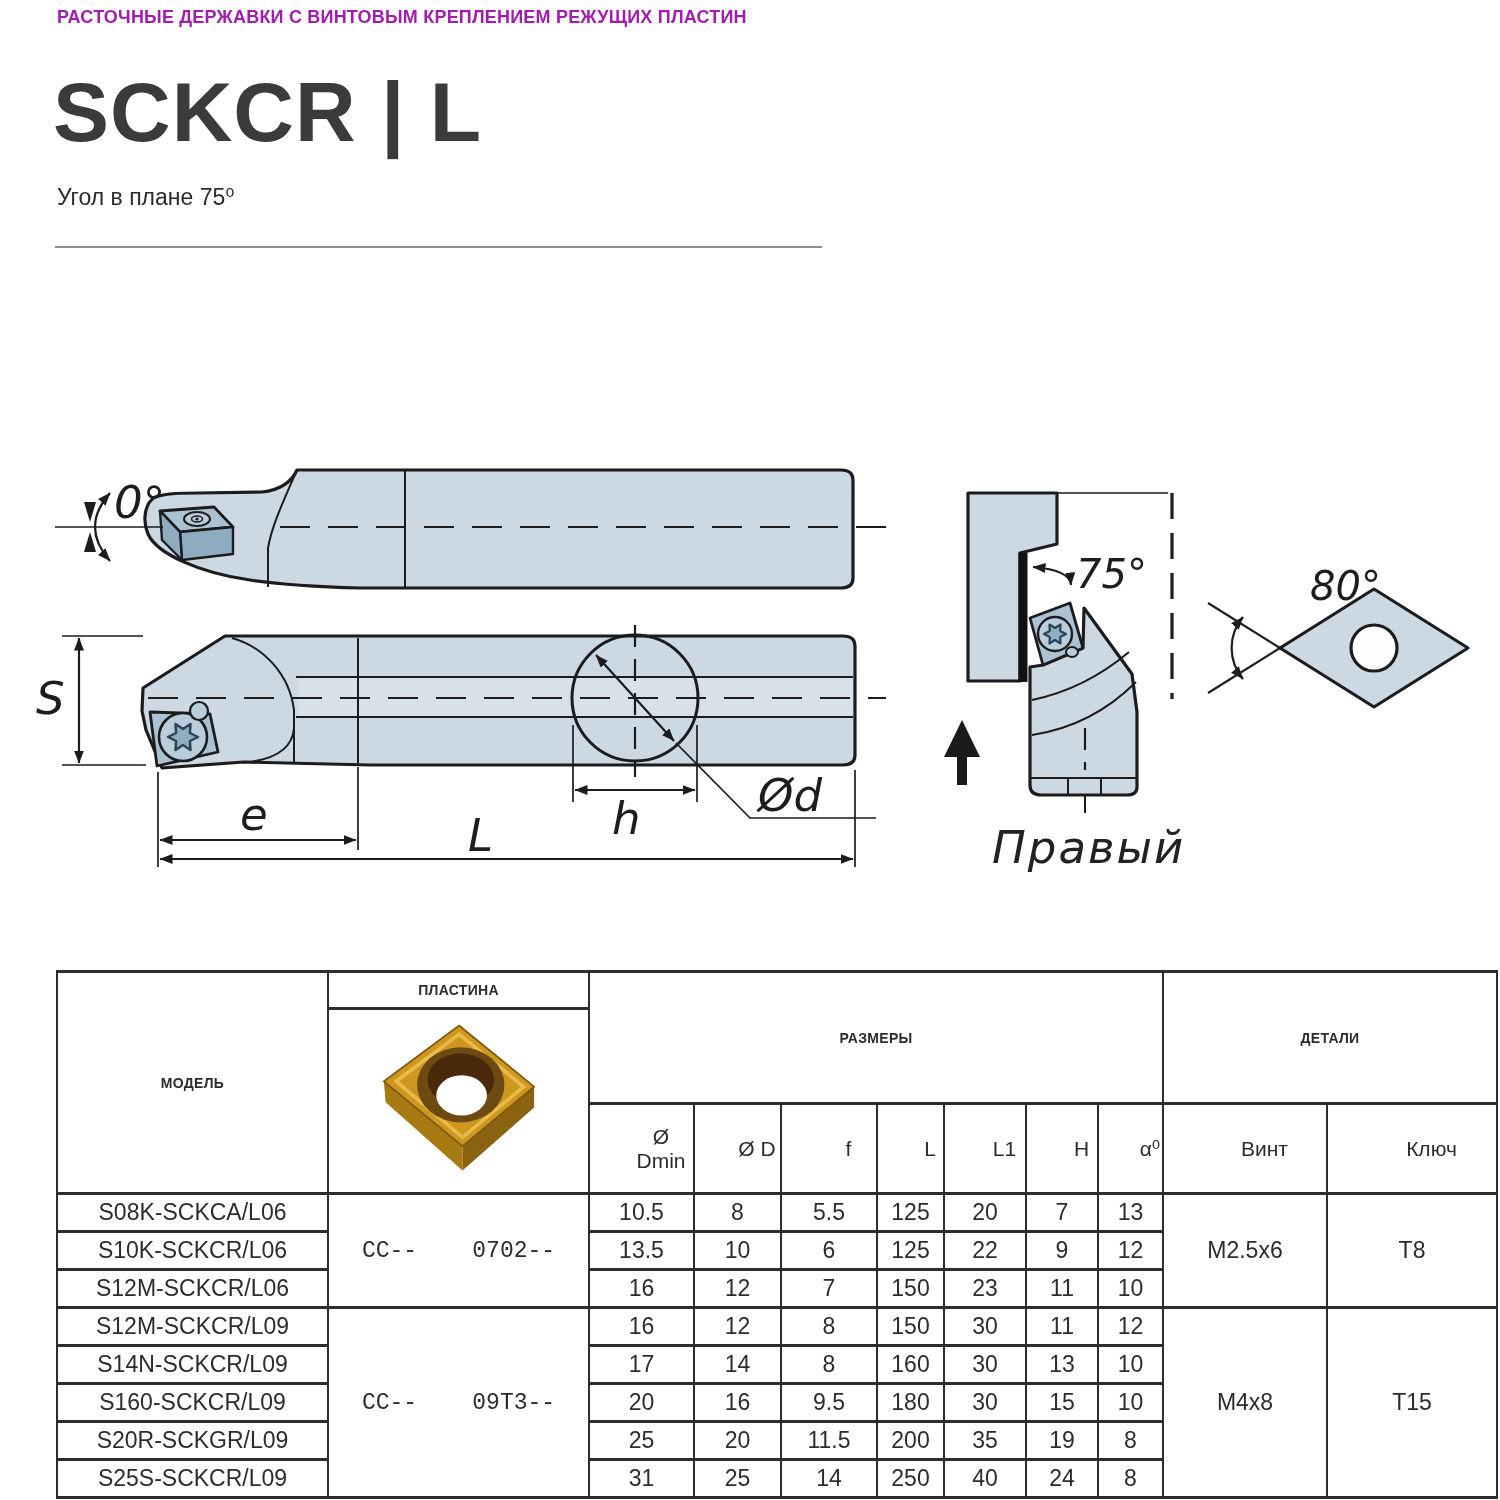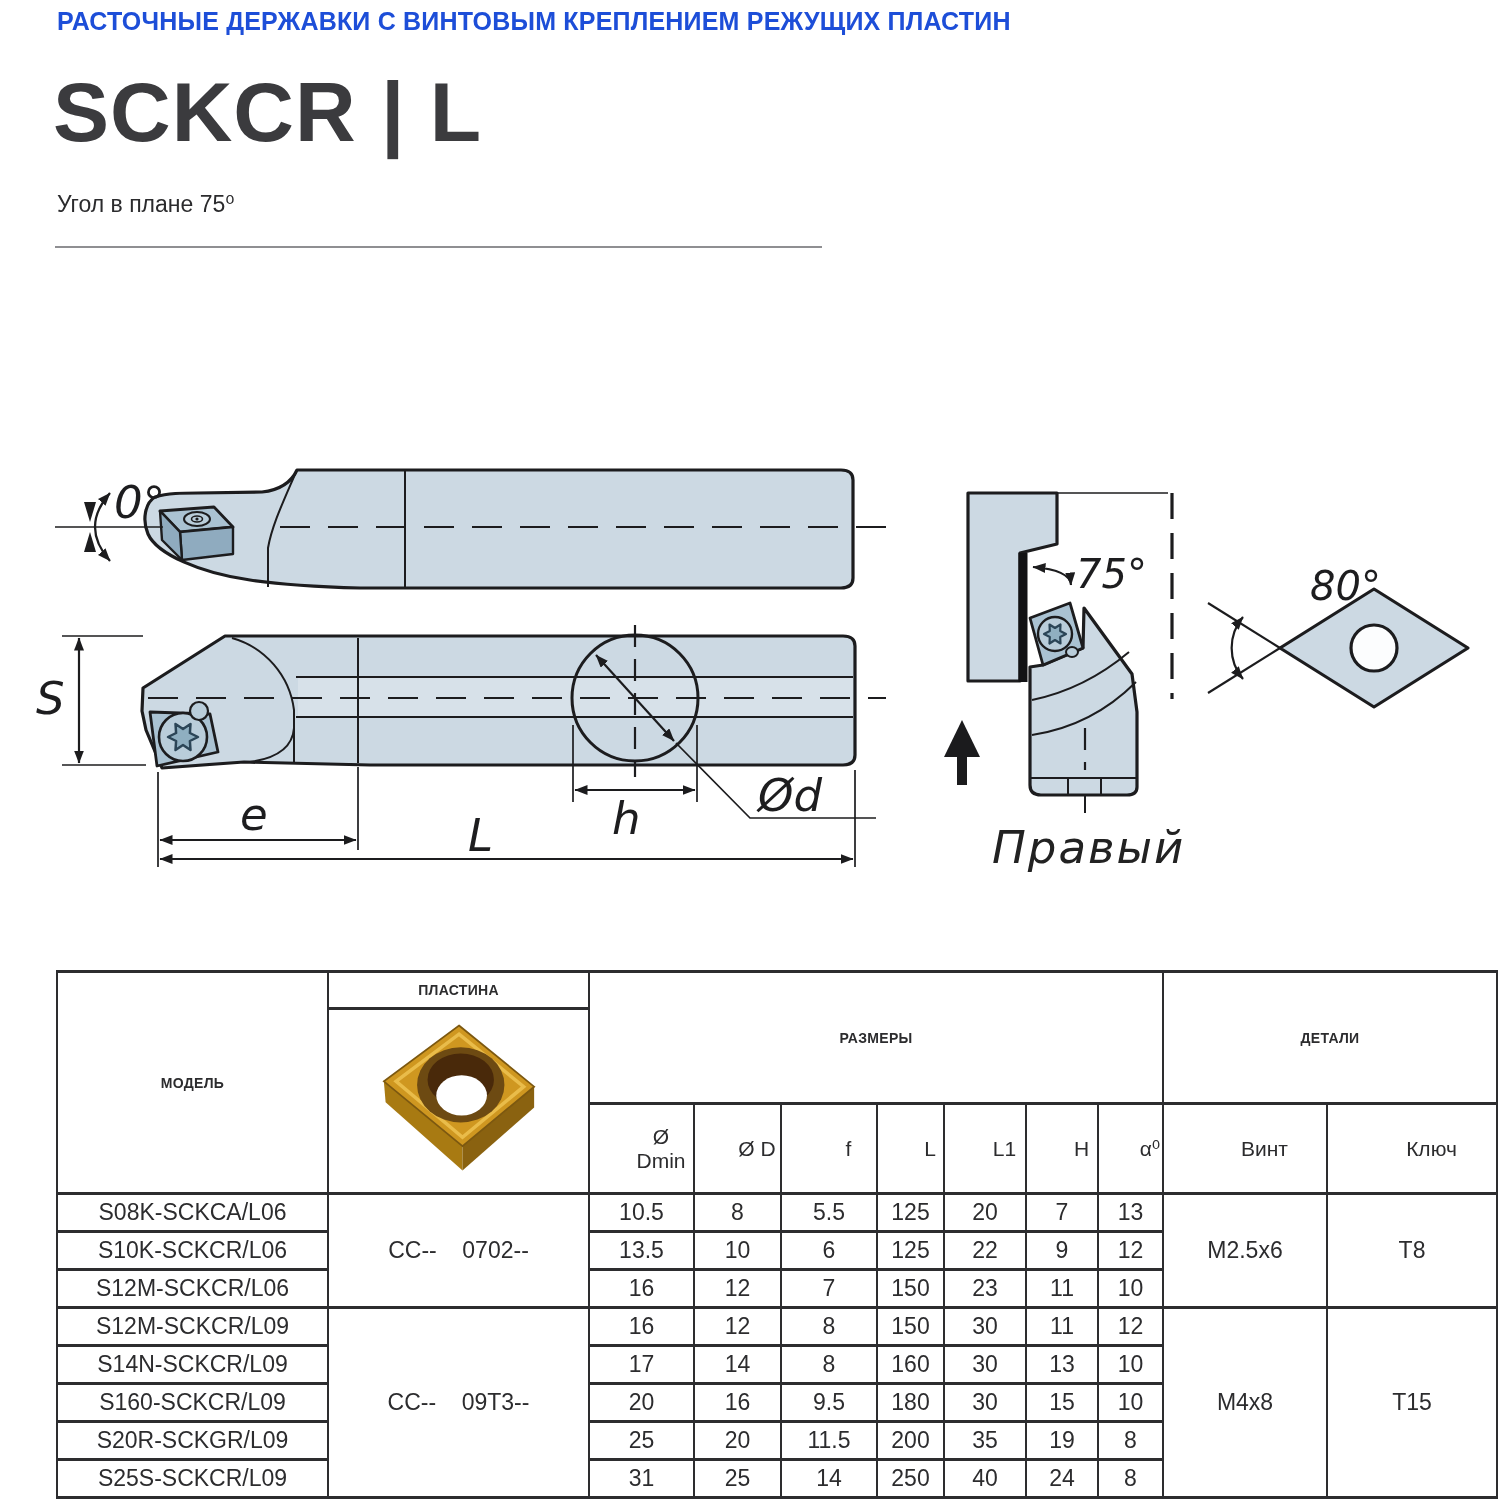--- a/index.html
+++ b/index.html
@@ -1,38 +1,38 @@
 <!DOCTYPE html>
 <html><head>
 <meta charset="utf-8">
 <style>
   html,body{margin:0;padding:0;background:#fff;}
   .page{position:relative;width:1500px;height:1500px;background:#fff;overflow:hidden;
         font-family:"Liberation Sans","DejaVu Sans",sans-serif;color:#2d2d2f;}
-  .kicker{position:absolute;left:57px;top:7px;font-size:25px;font-weight:bold;
-          color:#1d4ed8;letter-spacing:.2px;white-space:nowrap;}
+  .kicker{position:absolute;left:57px;top:7px;font-size:18px;font-weight:bold;
+          color:#a21caf;letter-spacing:.2px;white-space:nowrap;}
   .title{position:absolute;left:53px;top:40px;font-size:84px;font-weight:bold;
          color:#3b3b3e;letter-spacing:1px;margin-top:24px;}
-  .subtitle{position:absolute;left:57px;top:191px;font-size:23px;color:#2b2b2d;text-align:center;}
+  .subtitle{position:absolute;left:57px;top:184px;font-size:23px;color:#2b2b2d;text-align:center;}
   .rule{position:absolute;left:55px;top:246px;width:767px;border-top:2px solid #8f8f92;}
   .desc{position:absolute;left:57px;top:280px;font-size:23px;color:#2b2b2d;}
   svg.draw{position:absolute;left:0;top:430px;}
 
   .tbl{position:absolute;left:56px;top:970px;width:1441px;border-collapse:collapse;
        table-layout:fixed;}
   .tbl td{border:2.2px solid #2d2d2f;border-top-width:3px;border-bottom-width:3px;
           text-align:center;vertical-align:middle;padding:0;font-size:23px;color:#2c2c2e;
           overflow:hidden;}
   .tbl .th{font-weight:bold;font-size:14px;letter-spacing:.3px;margin-left:44px;}
   .tbl .sub{font-size:21px;padding-left:39px;}
   .hdrA td{height:34px;}
   .rowB{height:95px;}
   .rowC{height:90px;}
   .tbl tr.dr td{height:35px;}
-  .code{white-space:pre;font-size:23px;}
+  .code{white-space:pre;font-size:23px;font-family:Liberation Mono, monospace;}
   .model{font-size:23px;}
 
   
   .ol{fill:#ccd9e3;stroke:#1c1c1e;stroke-width:3.2;stroke-linejoin:round;}
   .ins{fill:#aac2d2;stroke:#1c1c1e;stroke-width:2.8;stroke-linejoin:round;}
   .insd{fill:#8fabbf;stroke:#1c1c1e;stroke-width:2.4;stroke-linejoin:round;}
   .thin{fill:none;stroke:#1c1c1e;stroke-width:2;}
   .ext{fill:none;stroke:#1c1c1e;stroke-width:1.7;}
   .dim{fill:none;stroke:#1c1c1e;stroke-width:2.2;}
   .dash{fill:none;stroke:#1c1c1e;stroke-width:2.2;stroke-dasharray:30 18;}

